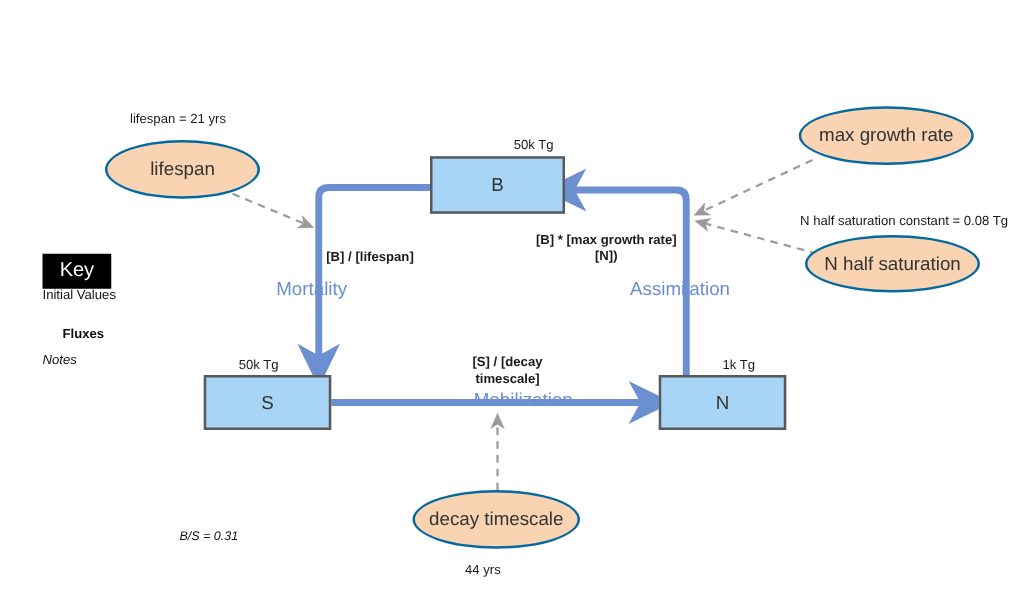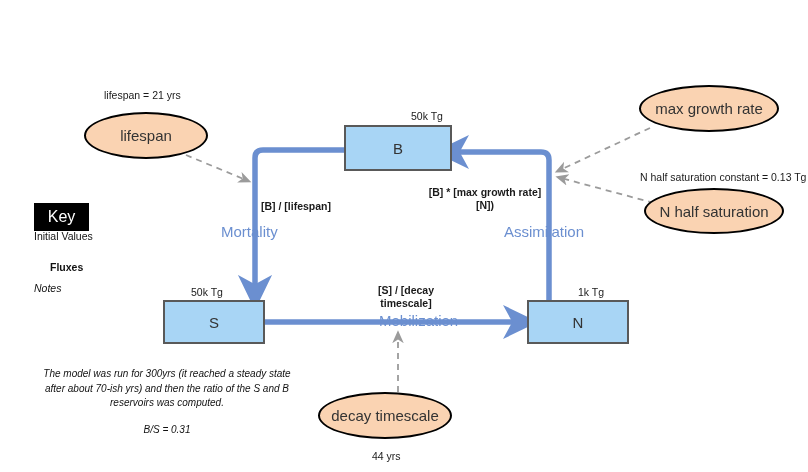--- a/index.html
+++ b/index.html
@@ -6,21 +6,21 @@
   body{width:808px;height:472px;overflow:hidden;
        font-family:"Liberation Sans","DejaVu Sans",sans-serif;}
   #stage{position:relative;width:808px;height:472px;background:#fff;}
   #wires{position:absolute;left:0;top:0;width:808px;height:472px;}
 
   .node{position:absolute;box-sizing:border-box;display:flex;
         align-items:center;justify-content:center;}
 
   .reservoir{background:#a8d5f5;border:2px solid #595959;color:#333333;
              font-size:15px;}
-  .ellipse{background:#fad3b2;border:2px solid #000000;border-radius:50%;
+  .ellipse{background:#fad3b2;border:2px solid #0369a1;border-radius:50%;
            color:#333333;font-size:15px;text-align:center;}
 
   .stock-amt{position:absolute;font-size:10.5px;color:#1a1a1a;
              white-space:nowrap;}
   .param-val{position:absolute;font-size:10.5px;color:#1a1a1a;
              white-space:nowrap;}
 
   .flux-name{position:absolute;font-size:15px;color:#6b8fd0;
              white-space:nowrap;}
   .flux-eq{position:absolute;font-size:10.5px;color:#1a1a1a;
@@ -86,23 +86,23 @@
   </div>
   <div class="param-val" style="left:104px;top:89px;">lifespan = 21 yrs</div>
 
   <div class="node ellipse" style="left:639px;top:85px;width:140px;height:47px;">
     <span>max growth rate</span>
   </div>
 
   <div class="node ellipse" style="left:644px;top:188px;width:140px;height:46px;">
     <span>N half saturation</span>
   </div>
-  <div class="param-val" style="left:640px;top:171px;">N half saturation constant = 0.13 Tg</div>
+  <div class="param-val" style="left:640px;top:171px;">N half saturation constant = 0.08 Tg</div>
 
-  <div class="node ellipse" style="left:318px;top:392px;width:134px;height:47px;">
+  <div class="node ellipse" style="left:330px;top:392px;width:134px;height:47px;">
     <span>decay timescale</span>
   </div>
   <div class="param-val" style="left:372px;top:450px;">44 yrs</div>
 
   <div class="flux-eq" style="left:261px;top:200px;">[B] / [lifespan]</div>
   <div class="flux-name" style="left:221px;top:223px;">Mortality</div>
 
   <div class="flux-eq" style="left:358px;top:284px;text-align:center;width:96px;">
     <div>[S] / [decay</div>
     <div>timescale]</div>
@@ -115,20 +115,15 @@
   </div>
   <div class="flux-name" style="left:504px;top:223px;">Assimilation</div>
 
   <div class="key-box" style="left:34px;top:203px;width:55px;height:28px;">
     <span>Key</span>
   </div>
   <div class="key-line" style="left:34px;top:230px;">Initial Values</div>
   <div class="key-line b" style="left:34px;top:261px;">Fluxes</div>
   <div class="key-line i" style="left:34px;top:282px;">Notes</div>
 
-  <div class="note" style="left:26px;top:367px;width:282px;">
-    <div>The model was run for 300yrs (it reached a steady state</div>
-    <div>after about 70-ish yrs) and then the ratio of the S and B</div>
-    <div>reservoirs was computed.</div>
-  </div>
   <div class="note" style="left:26px;top:423px;width:282px;">B/S = 0.31</div>
 
 </div>
 
 </body></html>

